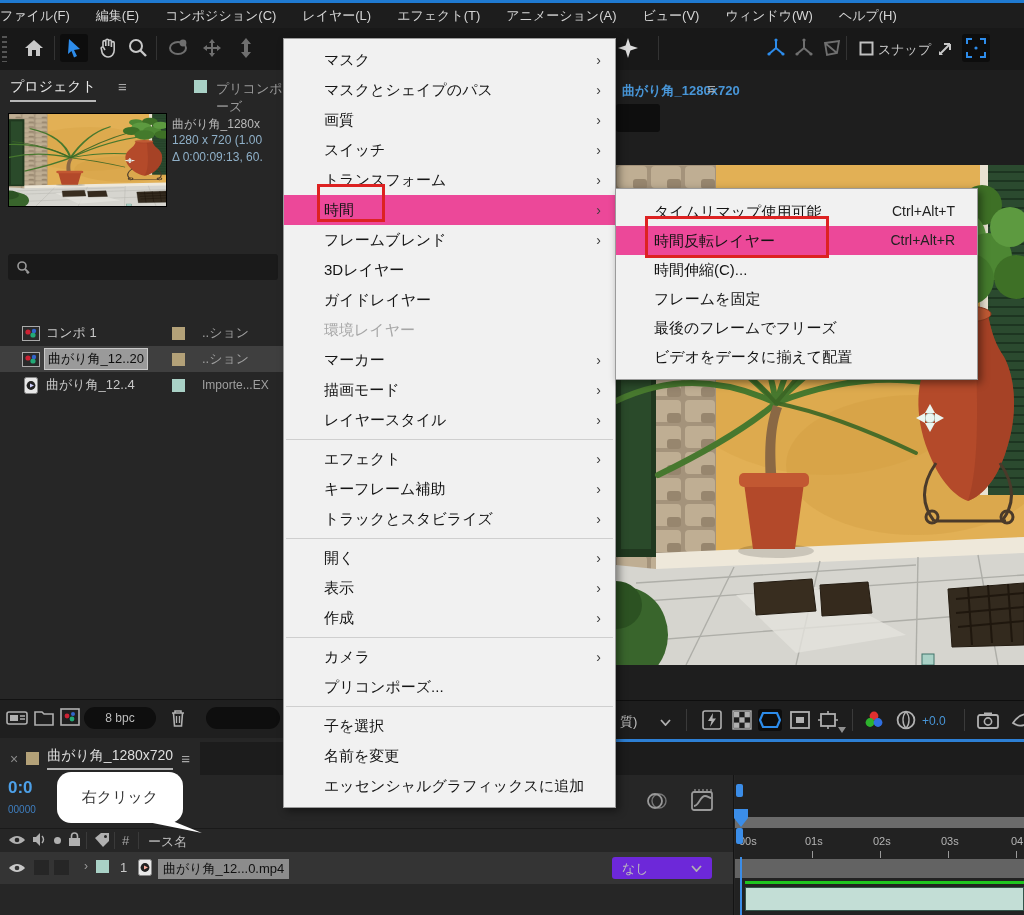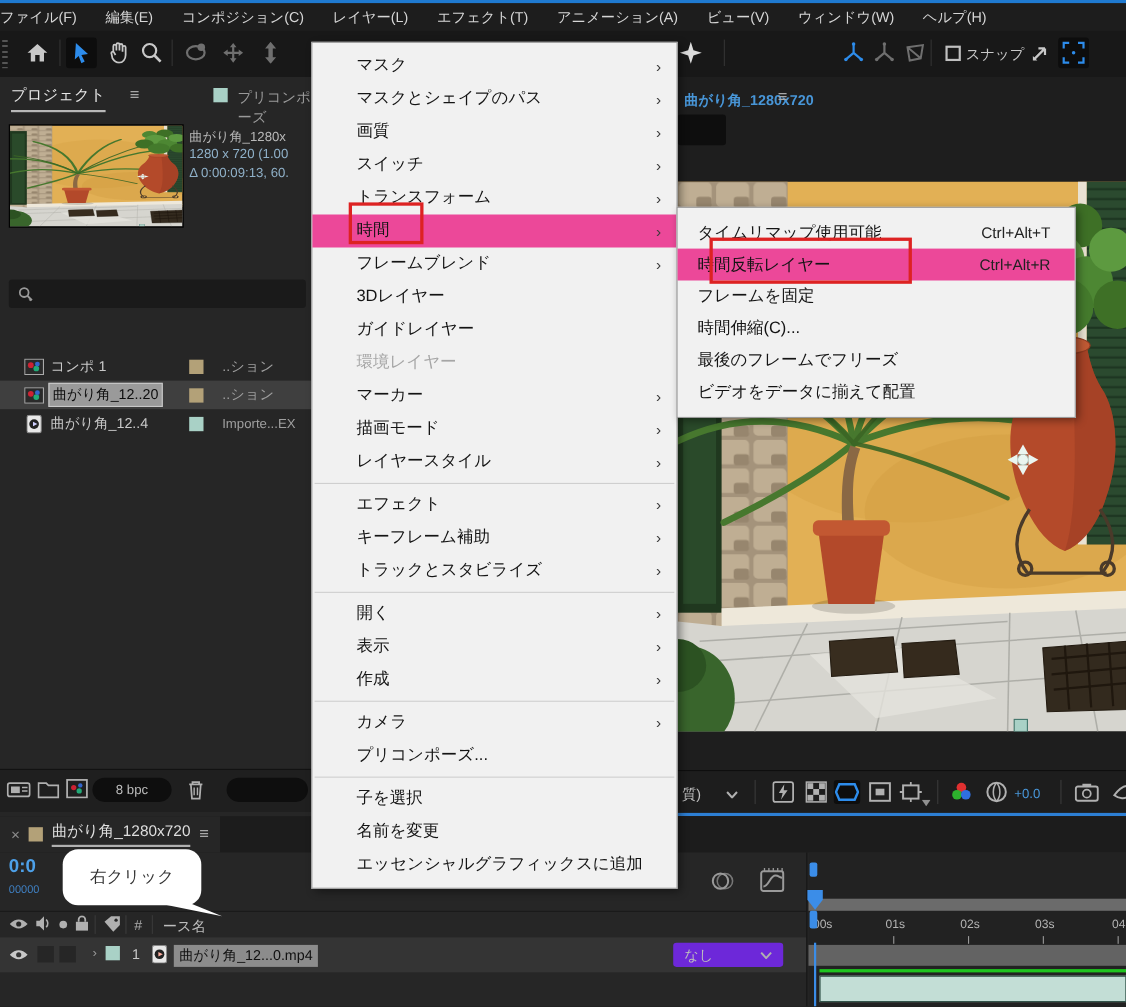--- a/index.html
+++ b/index.html
@@ -53,21 +53,21 @@
   .phandle{position:absolute;background:#3b8de8;border-radius:2px}
   
   .menu{background:#f1f1f1;border:1px solid #9b9b9b;box-shadow:3px 3px 8px rgba(0,0,0,.45);box-sizing:border-box}
   #cmenu{left:283px;top:38px;width:333px;padding:6px 0;z-index:50}
   .cm-item{height:30px;line-height:30px;padding-left:40px;position:relative;font-size:15px;color:#141414;white-space:nowrap}
   .cm-item .arr{position:absolute;right:14px;color:#3c3c3c;font-size:14px}
   .hl{background:#ec4899}
   .dis{color:#a6a6a6}
   .msep{height:1px;background:#cfcfcf;margin:4px 2px}
   #smenu{left:615px;top:188px;width:363px;padding:8px 0;z-index:50}
-  .sm-item{height:29px;line-height:29px;padding-left:18px;position:relative;font-size:15px;color:#141414;white-space:nowrap}
+  .sm-item{height:29px;line-height:29px;padding-left:38px;position:relative;font-size:15px;color:#141414;white-space:nowrap}
   .sm-item .sc{position:absolute;right:22px;font-size:14px;color:#222}
   
   .redbox{border:3px solid #dd2222;z-index:70;background:transparent}
   #callout{left:57px;top:772px;width:126px;height:51px;background:#fff;border-radius:14px;z-index:40;display:flex;align-items:center;justify-content:center;color:#333;font-size:15px}
   #callouttail{left:110px;top:818px;z-index:39}
   svg{display:block}
 </style>
 </head>
 <body>
 
@@ -554,22 +554,22 @@
   <div class="cm-item"><span>プリコンポーズ...</span></div>
   <div class="msep"></div>
   <div class="cm-item"><span>子を選択</span></div>
   <div class="cm-item"><span>名前を変更</span></div>
   <div class="cm-item"><span>エッセンシャルグラフィックスに追加</span></div>
 </div>
 
 <div class="i menu" id="smenu">
   <div class="sm-item"><span>タイムリマップ使用可能</span><span class="sc">Ctrl+Alt+T</span></div>
   <div class="sm-item hl"><span>時間反転レイヤー</span><span class="sc">Ctrl+Alt+R</span></div>
+  <div class="sm-item"><span>時間伸縮(C)...</span></div>
   <div class="sm-item"><span>フレームを固定</span></div>
-  <div class="sm-item"><span>時間伸縮(C)...</span></div>
   <div class="sm-item"><span>最後のフレームでフリーズ</span></div>
   <div class="sm-item dis"><span>ビデオをデータに揃えて配置</span></div>
 </div>
 
 <div class="i redbox" style="left:317px;top:184px;width:62px;height:32px"></div>
 <div class="i redbox" style="left:645px;top:216px;width:178px;height:36px"></div>
 
 <div class="i" id="callout">
     <span>右クリック</span>
   </div>

